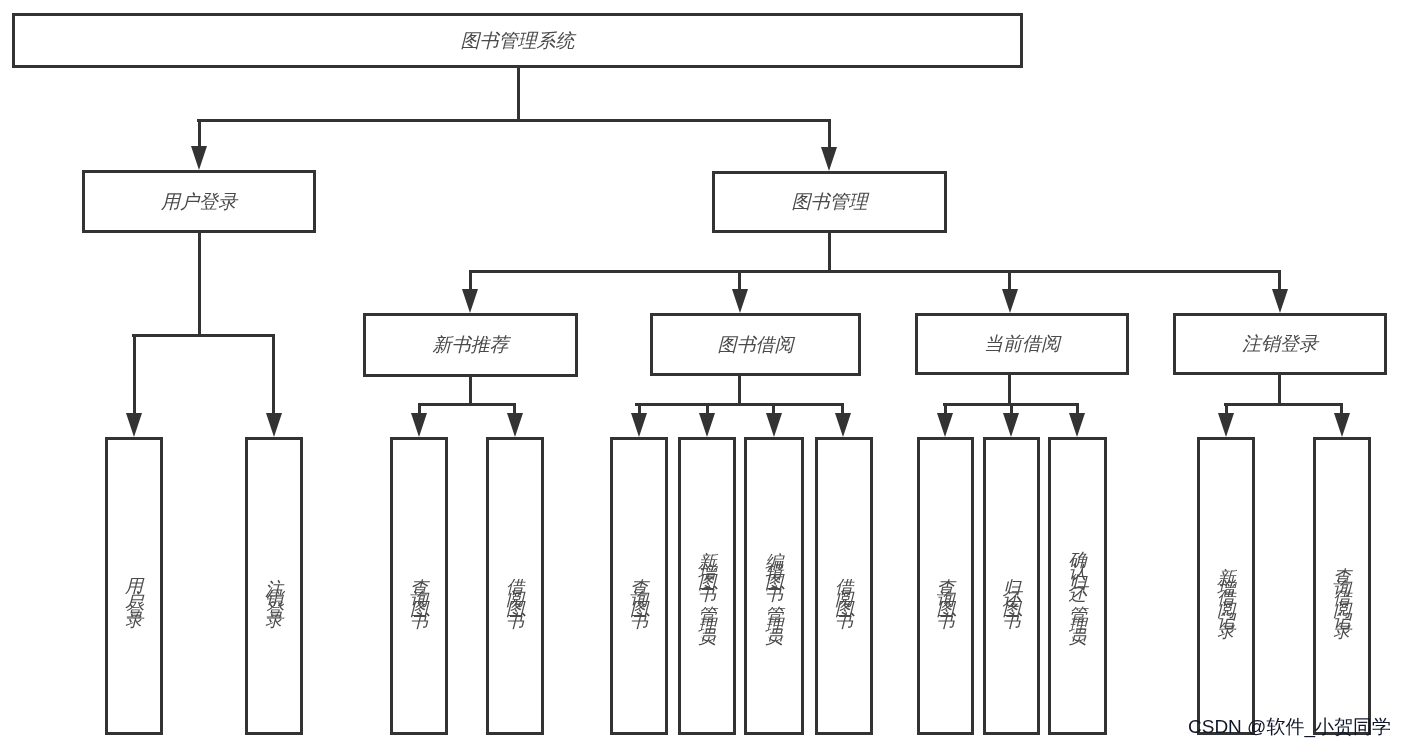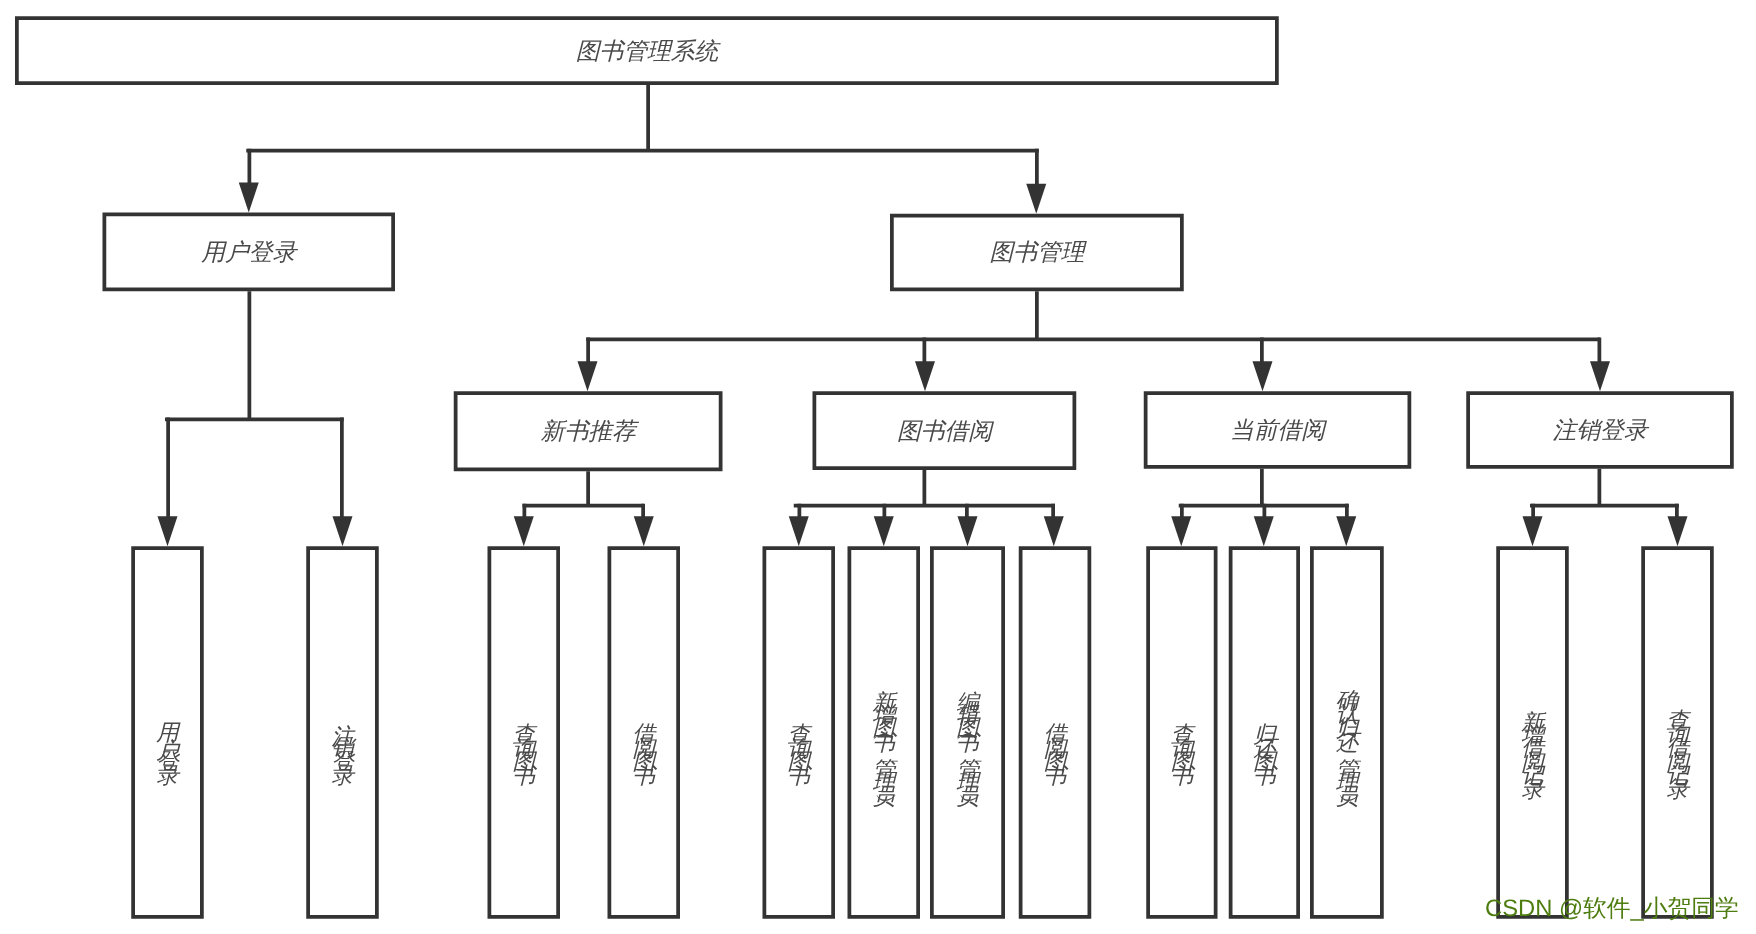--- a/index.html
+++ b/index.html
@@ -16,21 +16,21 @@
     writing-mode:vertical-rl;text-orientation:mixed;
     font-size:18px;letter-spacing:11px;line-height:1;
   }
   .vline,.hline{position:absolute;background:#333333;}
   .arrow{
     position:absolute;width:0;height:0;
     border-left:8px solid transparent;border-right:8px solid transparent;
     border-top:24px solid #333333;
   }
   .watermark{
-    position:absolute;left:1188px;top:714px;font-size:19px;color:#4d7c0f;
+    position:absolute;left:1188px;top:714px;font-size:19px;color:#0f172a;
     white-space:nowrap;z-index:5;
   }
 </style>
 </head>
 <body>
 
 <div class="stage">
 
   <div class="node" style="left:12px;top:13px;width:1011px;height:55px;">
     <span>图书管理系统</span>

